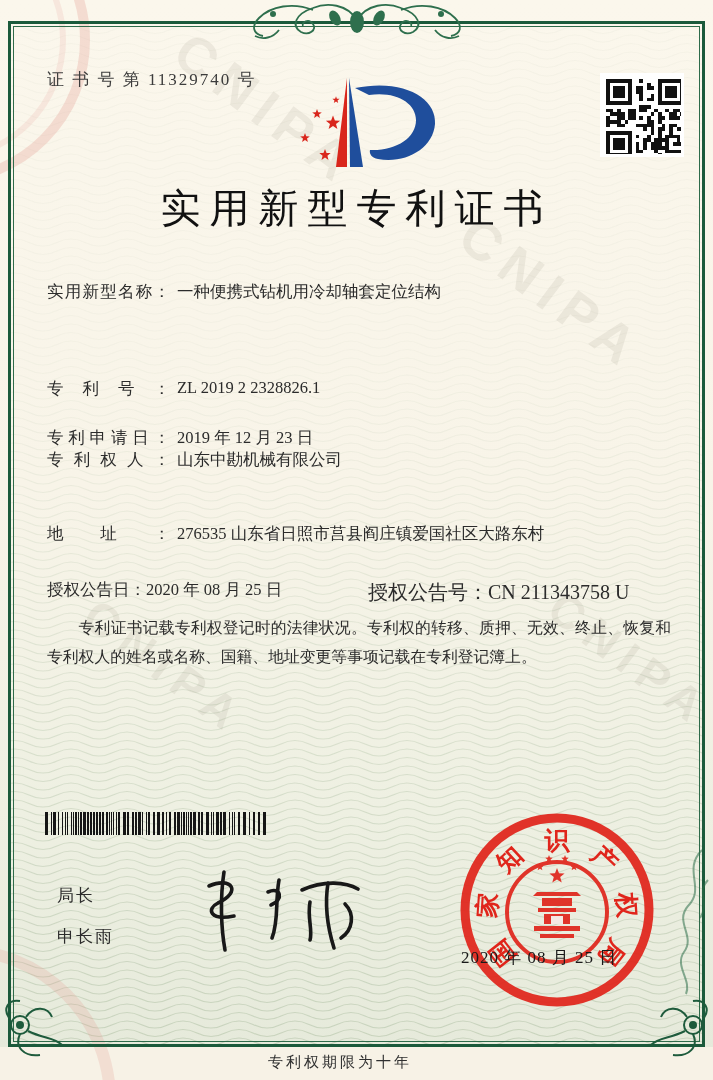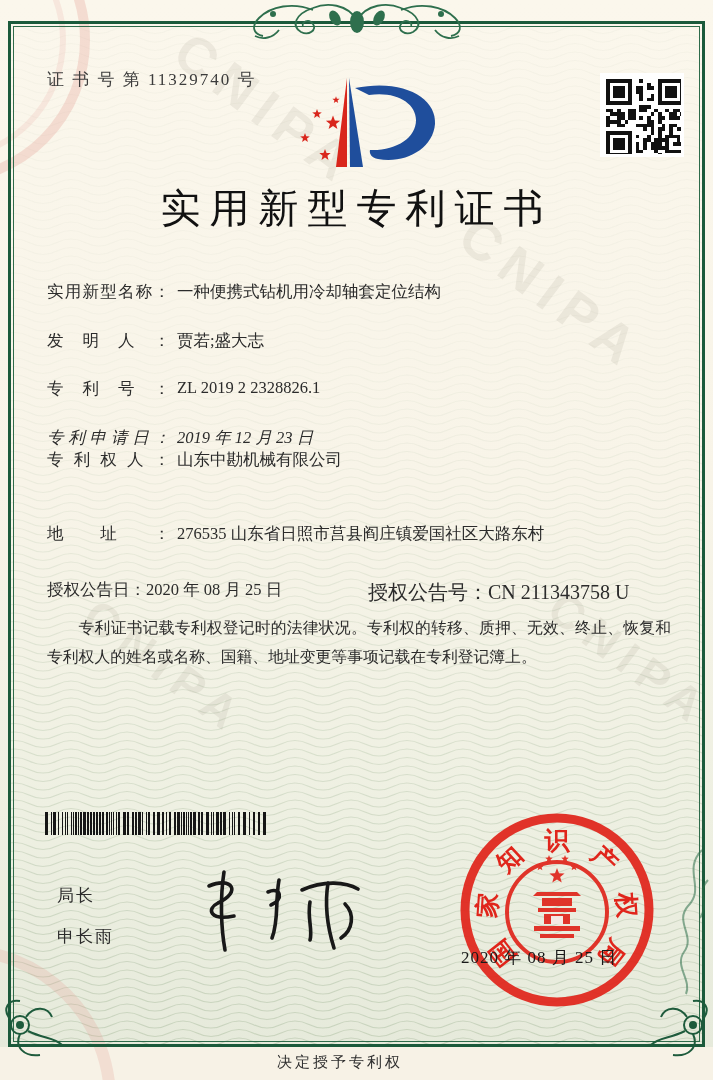--- a/index.html
+++ b/index.html
@@ -375,27 +375,24 @@
       <rect x="3" y="55" width="26" height="26" fill="#111"></rect>
       <rect x="6.714285714285714" y="58.714285714285715" width="18.571428571428573" height="18.571428571428573" fill="#fff"></rect>
       <rect x="10.428571428571429" y="62.42857142857143" width="11.142857142857142" height="11.142857142857142" fill="#111"></rect>
     </svg>
 
   <div class="content" id="title">实用新型专利证书</div>
 
   <div class="content row" style="top:281px;">
     <span class="lbl">实用新型名称：</span><span class="val">一种便携式钻机用冷却轴套定位结构</span>
   </div>
-  <div class="content row" style="top:330px;">
-    <span class="lbl">发明人：</span><span class="val">贾若;盛大志</span>
-  </div>
   <div class="content row" style="top:378px;">
     <span class="lbl">专利号：</span><span class="val">ZL 2019 2 2328826.1</span>
   </div>
-  <div class="content row" style="top:427px;font-style:italic;">
+  <div class="content row" style="top:427px;">
     <span class="lbl">专利申请日：</span><span class="val">2019 年 12 月 23 日</span>
   </div>
   <div class="content row" style="top:449px;">
     <span class="lbl">专利权人：</span><span class="val">山东中勘机械有限公司</span>
   </div>
   <div class="content row" style="top:523px;">
     <span class="lbl">地址：</span><span class="val">276535 山东省日照市莒县阎庄镇爱国社区大路东村</span>
   </div>
   <div class="content" id="grant-date"><span>授权公告日：</span><span>2020 年 08 月 25 日</span></div>
   <div class="content" id="grant-no"><span>授权公告号：</span><span>CN 211343758 U</span></div>
@@ -572,15 +569,15 @@
       <rect x="88" y="90" width="30" height="8"></rect>
       <rect x="84" y="100" width="38" height="4"></rect>
       <rect x="90" y="106" width="26" height="10"></rect>
       <rect x="97" y="108" width="12" height="8" fill="#f6e9e4"></rect>
       <rect x="80" y="118" width="46" height="5"></rect>
       <rect x="86" y="126" width="34" height="4"></rect>
     </g>
   </svg>
   <div class="content" id="seal-date">2020 年 08 月 25 日</div>
 
-  <div class="content" id="contnote">决定授予专利权</div>
+  <div class="content" id="contnote">专利权期限为十年</div>
 
 </div>
 
 </body></html>

